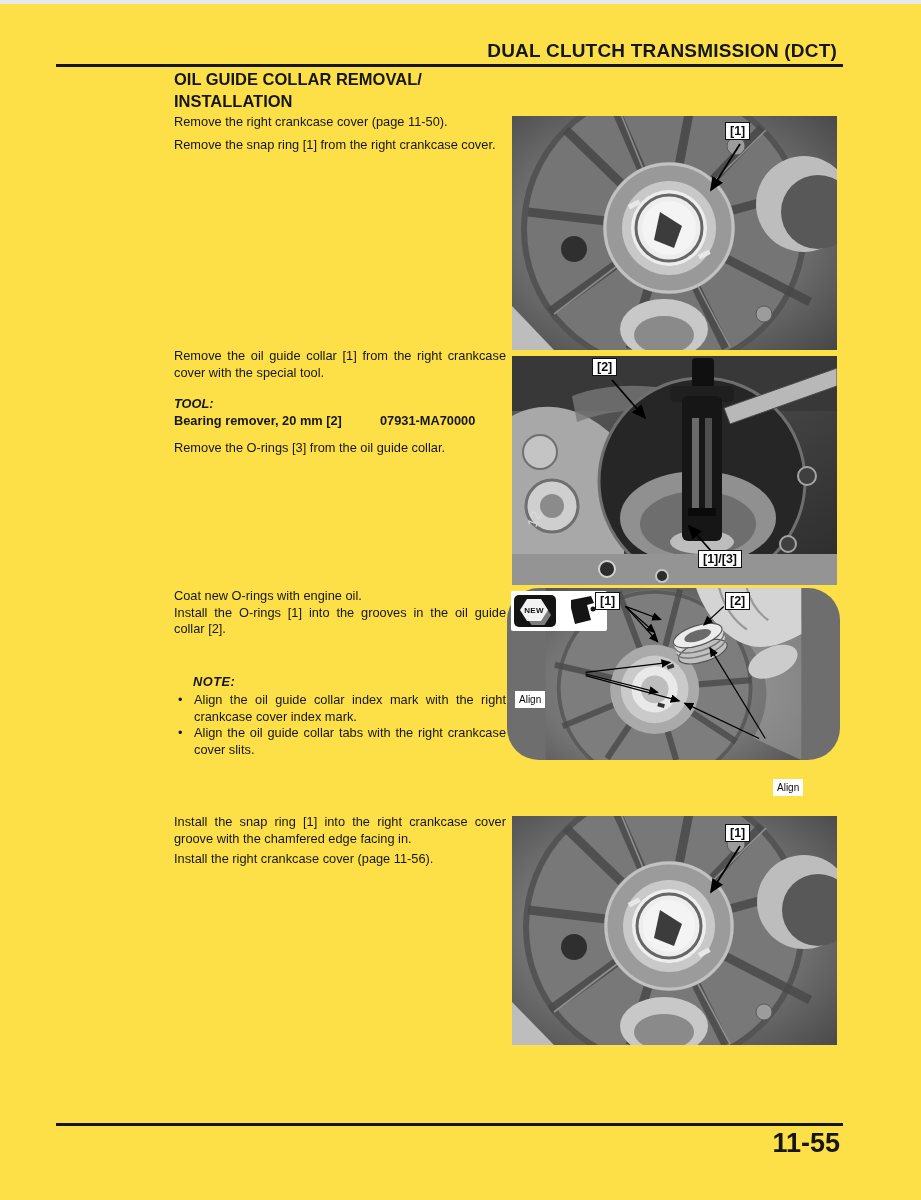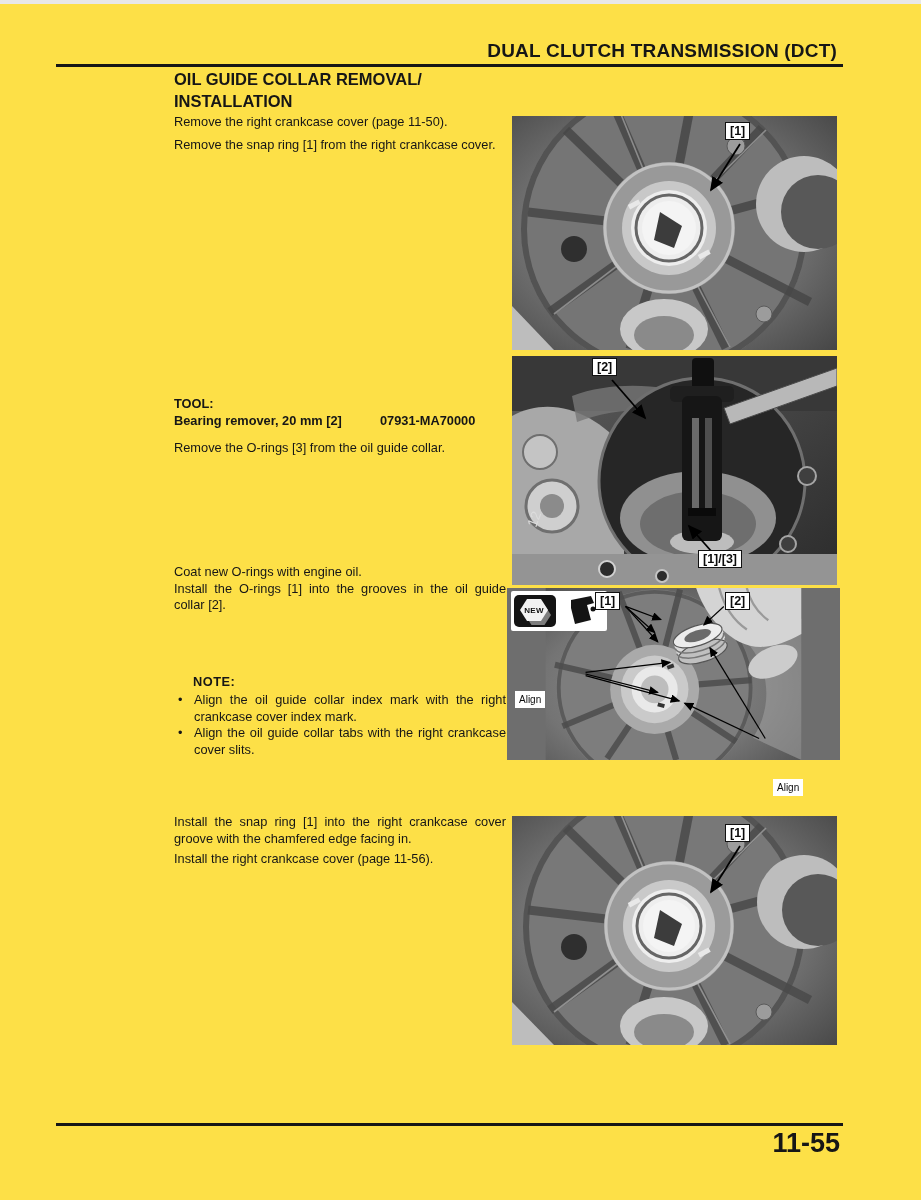--- a/index.html
+++ b/index.html
@@ -17,21 +17,21 @@
   .section-title {
     position:absolute; left:174px; top:64px;
     font-size:16.5px; font-weight:bold; line-height:22px;
   }
   .tblock {
     position:absolute; left:174px; width:332px;
     font-size:12.8px; line-height:16.5px; text-align:justify;
   }
   .tblock p { margin:0; }
   .single { text-align:left; }
-  .bold { font-weight:bold; }
+  .bold { font-weight:bold;font-style:italic; }
   .tool-row { position:relative; font-weight:bold; text-align:left; }
   .tool-num { position:absolute; left:206px; top:0;text-align:right; }
   ul.notes { margin:0; padding:0; list-style:none; }
   ul.notes li { position:relative; padding-left:20px; margin:0; }
   ul.notes li::before { content:"\2022"; position:absolute; left:4px; top:0; }
   .fig { position:absolute; background:#6e6e6e; }
   .fig svg { display:block; width:100%; height:100%; }
   .callout {
     position:absolute; background:#fff; border:1.5px solid #111;
     font-size:12.5px; font-weight:bold; line-height:15px; padding:1px 4px 0 4px;
@@ -68,28 +68,29 @@
   <div class="header-rule"></div>
 
   <div class="section-title">
     <div>OIL GUIDE COLLAR REMOVAL/</div>
     <div>INSTALLATION</div>
   </div>
 
   <div class="tblock single" style="top:110px;">Remove the right crankcase cover (page 11-50).</div>
   <div class="tblock" style="top:133px;">Remove the snap ring [1] from the right crankcase cover.</div>
 
+  <div class="tblock" style="top:344px;">Remove the oil guide collar [1] from the right crankcase cover with the special tool.</div>
   <div class="tblock single bold" style="top:392px;">TOOL:</div>
   <div class="tblock tool-row" style="top:409px;">
     <span>Bearing remover, 20 mm [2]</span>
     <span class="tool-num">07931-MA70000</span>
   </div>
   <div class="tblock single" style="top:436px;">Remove the O-rings [3] from the oil guide collar.</div>
 
-  <div class="tblock" style="top:560px;">
+  <div class="tblock" style="top:584px;">
     <p>Coat new O-rings with engine oil.</p>
     <p>Install the O-rings [1] into the grooves in the oil guide collar [2].</p>
   </div>
   <div class="tblock single bold" style="top:670px; letter-spacing:.5px;padding-left:19px;">NOTE:</div>
   <ul class="notes tblock" style="top:688px;">
     <li>Align the oil guide collar index mark with the right crankcase cover index mark.</li>
     <li>Align the oil guide collar tabs with the right crankcase cover slits.</li>
   </ul>
 
   <div class="tblock" style="top:810px;">Install the snap ring [1] into the right crankcase cover groove with the chamfered edge facing in.</div>
@@ -190,21 +191,21 @@
         <rect x="176" y="152" width="28" height="8" fill="#0a0a0a"></rect>
       </g>
       <text transform="translate(24,172) rotate(-70)" font-size="14" fill="#dcdcdc" font-family="Liberation Sans, sans-serif">12</text>
       <line x1="100" y1="24" x2="133" y2="62" stroke="#000" stroke-width="1.8" marker-end="url(#ah2)"></line>
       <line x1="200" y1="196" x2="177" y2="170" stroke="#000" stroke-width="1.8" marker-end="url(#ah2)"></line>
     </svg>
     <span class="callout" style="left:80px; top:2px;">[2]</span>
     <span class="callout" style="left:186px; top:194px;">[1]/[3]</span>
   </div>
 
-  <div class="fig" style="left:507px; top:584px; width:333px; height:172px;">
+  <div class="fig" style="left:507px; top:584px; width:333px; height:172px;border-radius:32px;">
     <svg viewBox="0 0 333 224">
       <defs>
         <radialGradient id="f3bg" cx="43%" cy="58%" r="80%">
           <stop offset="0%" stop-color="#8d8d8d"></stop>
             <stop offset="55%" stop-color="#747474"></stop>
             <stop offset="100%" stop-color="#4a4a4a"></stop>
         </radialGradient>
         <marker id="ah3" markerWidth="9" markerHeight="8" refX="7" refY="3.5" orient="auto">
           <path d="M0,0 L8,3.5 L0,7 Z" fill="#000"></path>
         </marker>

